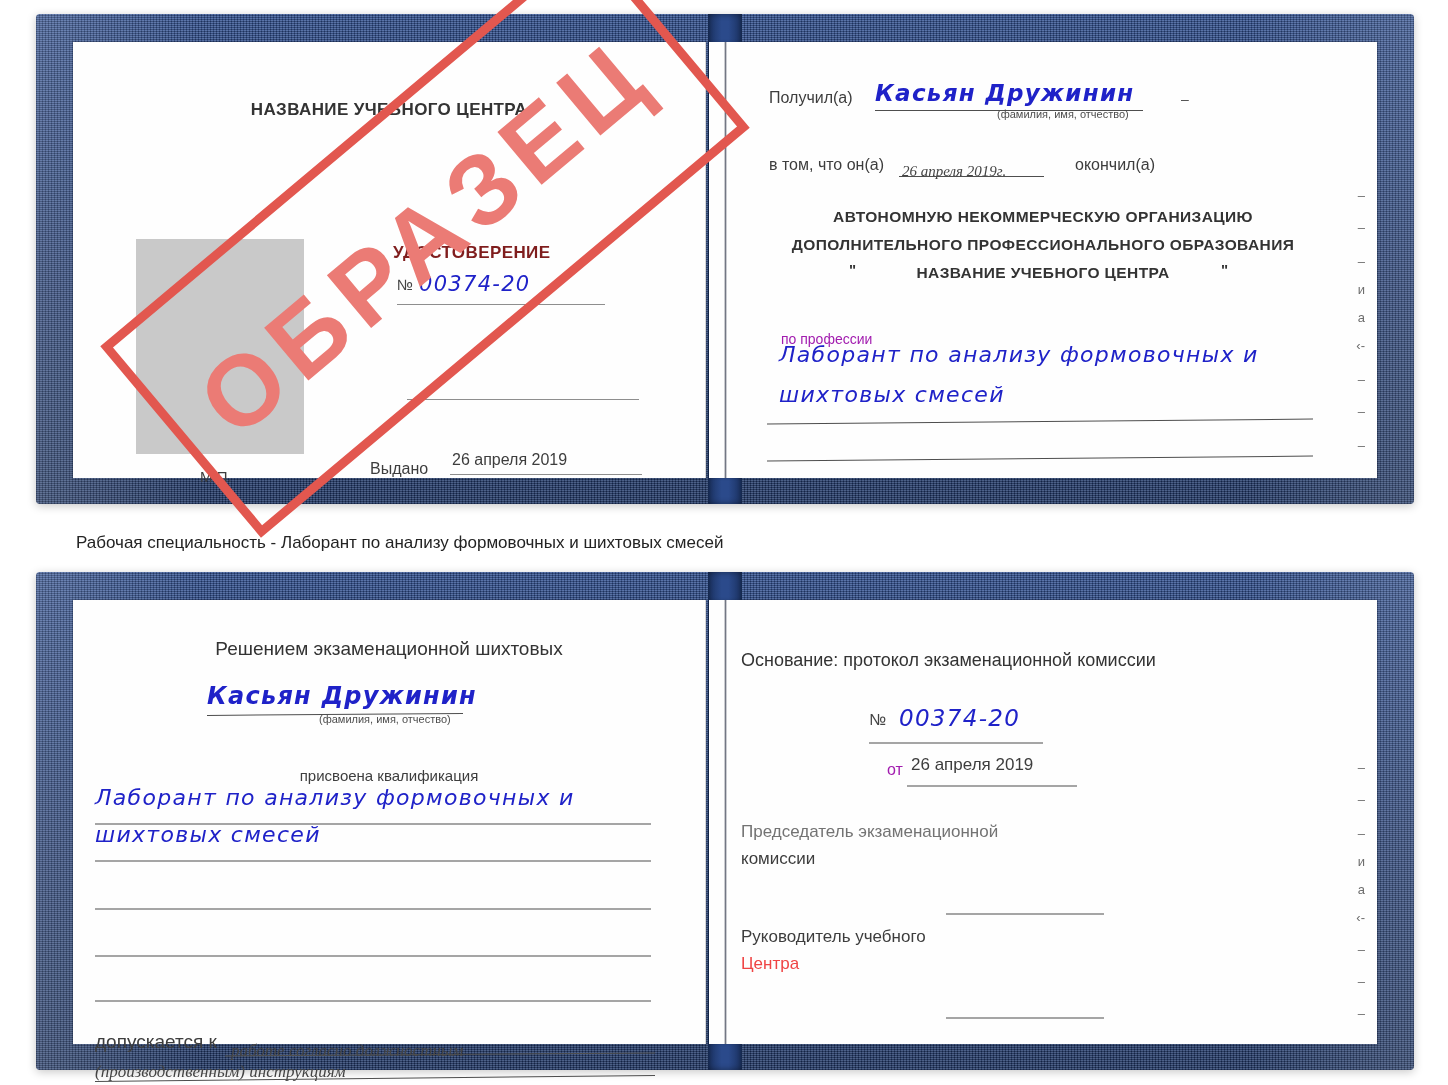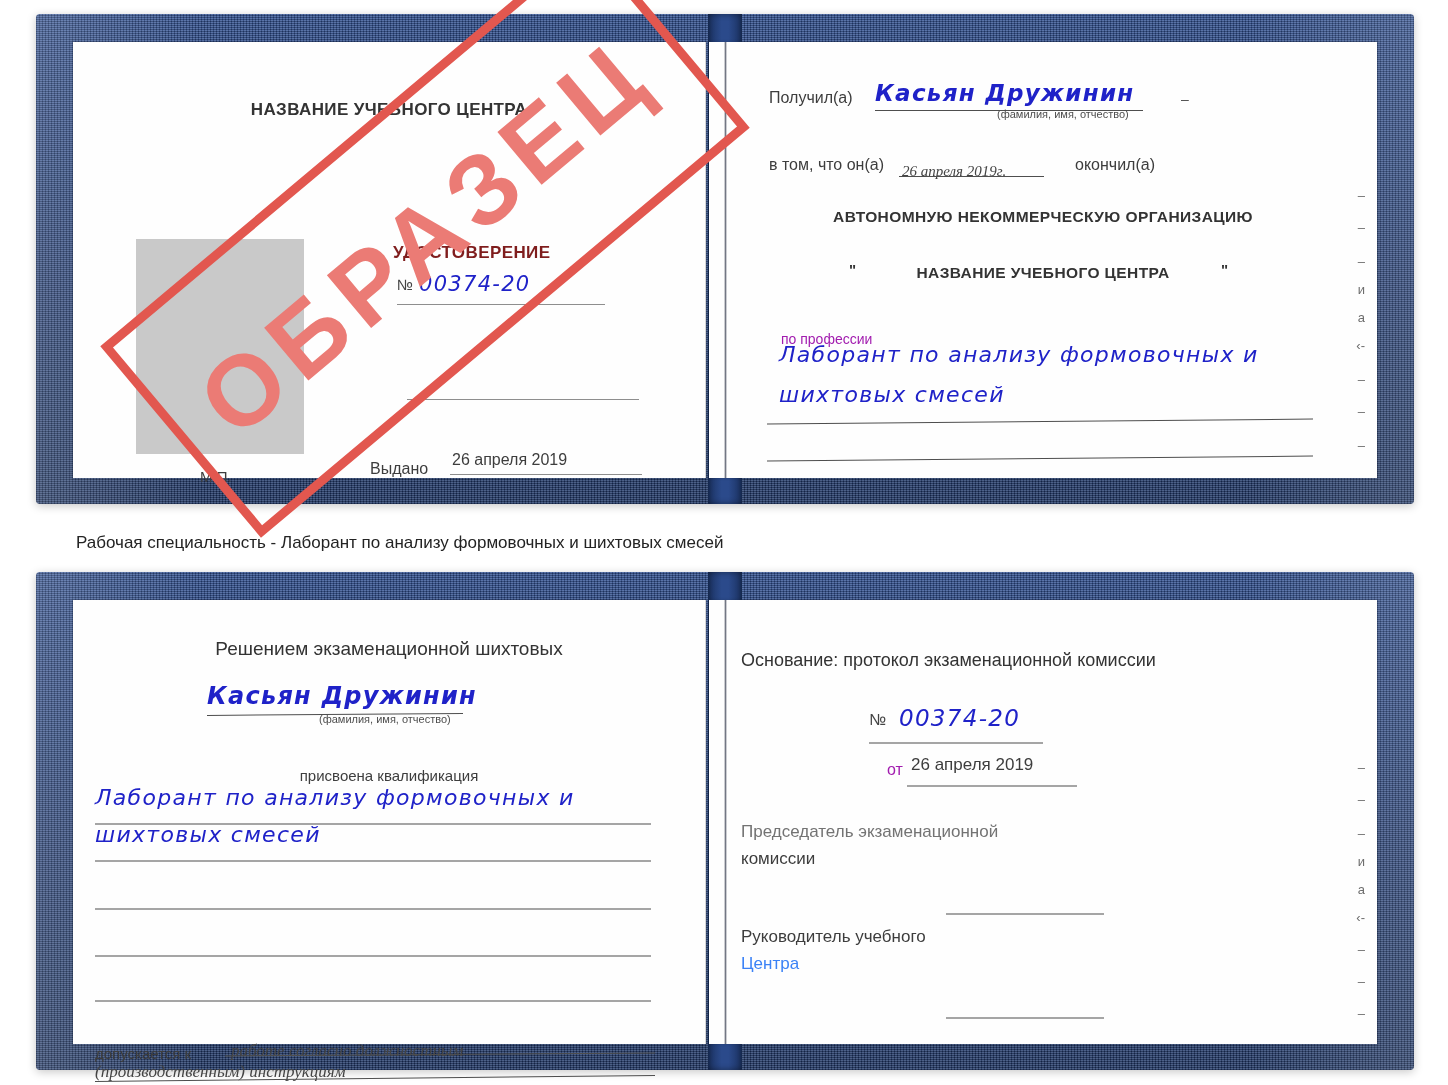--- a/index.html
+++ b/index.html
@@ -113,20 +113,21 @@
     <div class="rule dark" style="left:166px;top:68px;width:268px;"></div>
     <div class="txt" style="left:288px;top:66px;font-size:11px;color:#4d4d4d;">(фамилия, имя, отчество)</div>
     <div class="txt" style="left:472px;top:49px;font-size:14px;color:#555;">–</div>
 
     <div class="txt" style="left:60px;top:114px;font-size:16px;color:#3d3d3d;">в том, что он(а)</div>
     <div class="txt ital" style="left:193px;top:111px;font-size:15px;">26 апреля 2019г.</div>
     <div class="rule dark" style="left:190px;top:134px;width:145px;"></div>
     <div class="txt" style="left:366px;top:114px;font-size:16px;color:#3d3d3d;">окончил(а)</div>
 
     <div class="txt caps" style="left:50%;top:166px;transform:translateX(-50%);font-size:15.5px;font-weight:bold;color:#333;">АВТОНОМНУЮ НЕКОММЕРЧЕСКУЮ ОРГАНИЗАЦИЮ</div>
+    <div class="txt caps" style="left:50%;top:194px;transform:translateX(-50%);font-size:15.5px;font-weight:bold;color:#333;">ДОПОЛНИТЕЛЬНОГО ПРОФЕССИОНАЛЬНОГО ОБРАЗОВАНИЯ</div>
     <div class="txt" style="left:140px;top:219px;font-size:15px;font-weight:bold;color:#333;">"</div>
     <div class="txt caps" style="left:50%;top:222px;transform:translateX(-50%);font-size:15.5px;font-weight:bold;color:#333;">НАЗВАНИЕ УЧЕБНОГО ЦЕНТРА</div>
     <div class="txt" style="left:512px;top:219px;font-size:15px;font-weight:bold;color:#333;">"</div>
 
     <div class="txt" style="left:72px;top:289px;font-size:14px;color:#a21caf;">по профессии</div>
     <div class="txt hand" style="left:70px;top:300px;font-size:22px;">Лаборант по анализу формовочных и</div>
     <div class="txt hand" style="left:70px;top:340px;font-size:22px;">шихтовых смесей</div>
     <div class="rule dark" style="left:58px;top:379px;width:546px;transform:rotate(-0.5deg);"></div>
     <div class="rule dark" style="left:58px;top:416px;width:546px;transform:rotate(-0.5deg);"></div>
 
@@ -164,21 +165,21 @@
     <div class="txt" style="left:50%;top:167px;transform:translateX(-50%);font-size:15px;color:#3d3d3d;">присвоена квалификация</div>
     <div class="txt hand" style="left:22px;top:185px;font-size:22px;">Лаборант по анализу формовочных и</div>
     <div class="rule thick" style="left:22px;top:223px;width:556px;"></div>
     <div class="txt hand" style="left:22px;top:222px;font-size:22px;">шихтовых смесей</div>
     <div class="rule thick" style="left:22px;top:260px;width:556px;"></div>
 
     <div class="rule thick" style="left:22px;top:308px;width:556px;"></div>
     <div class="rule thick" style="left:22px;top:355px;width:556px;"></div>
     <div class="rule thick" style="left:22px;top:400px;width:556px;"></div>
 
-    <div class="txt" style="left:22px;top:445px;font-size:15px;color:#3d3d3d;">допускается к</div>
+    <div class="txt" style="left:22px;top:431px;font-size:19px;color:#3d3d3d;">допускается к</div>
     <div class="txt ital" style="left:158px;top:431px;font-size:17px;">работе согласно должностным</div>
     <div class="rule dark" style="left:152px;top:454px;width:430px;transform:rotate(-0.4deg);"></div>
     <div class="txt ital" style="left:22px;top:452px;font-size:17px;">(производственным) инструкциям</div>
     <div class="rule dark" style="left:22px;top:478px;width:560px;transform:rotate(-0.6deg);"></div>
 
   </div>
 
   <div class="page right" style="left:673px;top:28px;width:668px;height:444px;">
 
     <div class="txt" style="left:32px;top:50px;font-size:18px;color:#333;">Основание: протокол экзаменационной комиссии</div>
@@ -189,21 +190,21 @@
 
     <div class="txt" style="left:178px;top:161px;font-size:16px;color:#a21caf;">от</div>
     <div class="txt" style="left:202px;top:155px;font-size:17px;color:#3d3d3d;">26 апреля 2019</div>
     <div class="rule thick" style="left:198px;top:185px;width:170px;"></div>
 
     <div class="txt" style="left:32px;top:222px;font-size:17px;color:#737373;">Председатель экзаменационной</div>
     <div class="txt" style="left:32px;top:249px;font-size:17px;color:#3d3d3d;">комиссии</div>
     <div class="rule thick" style="left:237px;top:313px;width:158px;"></div>
 
     <div class="txt" style="left:32px;top:327px;font-size:17px;color:#3d3d3d;">Руководитель учебного</div>
-    <div class="txt" style="left:32px;top:354px;font-size:17px;color:#3b82f6;">Центра</div>
+    <div class="txt" style="left:32px;top:354px;font-size:17px;color:#ef4444;">Центра</div>
     <div class="rule thick" style="left:237px;top:417px;width:158px;"></div>
 
     <div class="edgemark" style="right:12px;top:160px;">–</div>
     <div class="edgemark" style="right:12px;top:192px;">–</div>
     <div class="edgemark" style="right:12px;top:226px;">–</div>
     <div class="edgemark" style="right:12px;top:254px;">и</div>
     <div class="edgemark" style="right:12px;top:282px;">а</div>
     <div class="edgemark" style="right:12px;top:310px;">‹-</div>
     <div class="edgemark" style="right:12px;top:342px;">–</div>
     <div class="edgemark" style="right:12px;top:374px;">–</div>

